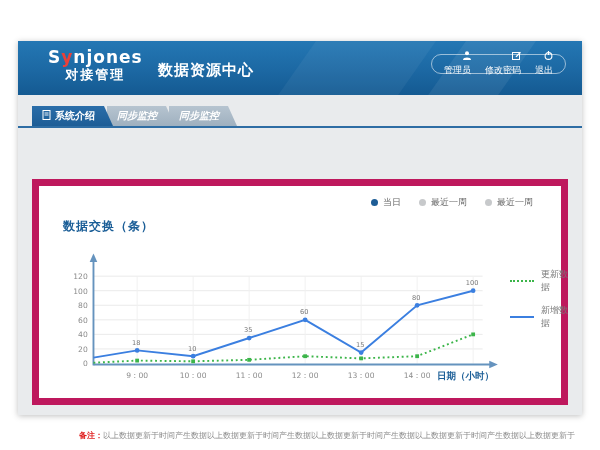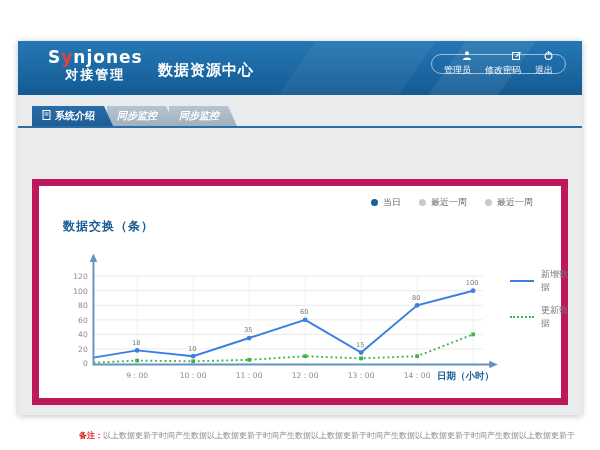--- a/index.html
+++ b/index.html
@@ -200,27 +200,27 @@
           <rect x="74" y="126.93333333333334" width="4" height="4" fill="#3cb54a"></rect>
           <rect x="133" y="127.69999999999999" width="4" height="4" fill="#3cb54a"></rect>
           <rect x="192" y="126.16666666666666" width="4" height="4" fill="#3cb54a"></rect>
           <rect x="251" y="122.33333333333333" width="4" height="4" fill="#3cb54a"></rect>
           <rect x="310" y="124.63333333333333" width="4" height="4" fill="#3cb54a"></rect>
           <rect x="369" y="122.33333333333333" width="4" height="4" fill="#3cb54a"></rect>
           <rect x="428" y="99.33333333333333" width="4" height="4" fill="#3cb54a"></rect>
         </svg>
       <div class="series-legend">
         <div class="series-item">
+          <span class="sample dotted"></span>
+          <span>更新数据</span>
+        </div>
+        <div class="series-item">
           <span class="sample solid"></span>
           <span>新增数据</span>
         </div>
-        <div class="series-item">
-          <span class="sample dotted"></span>
-          <span>更新数据</span>
-        </div>
       </div>
     </div>
 
     <div class="note">
       <b>备注：</b><span>以上数据更新于时间产生数据以上数据更新于时间产生数据以上数据更新于时间产生数据以上数据更新于时间产生数据以上数据更新于</span>
     </div>
   </div>
 
 </div>
 

